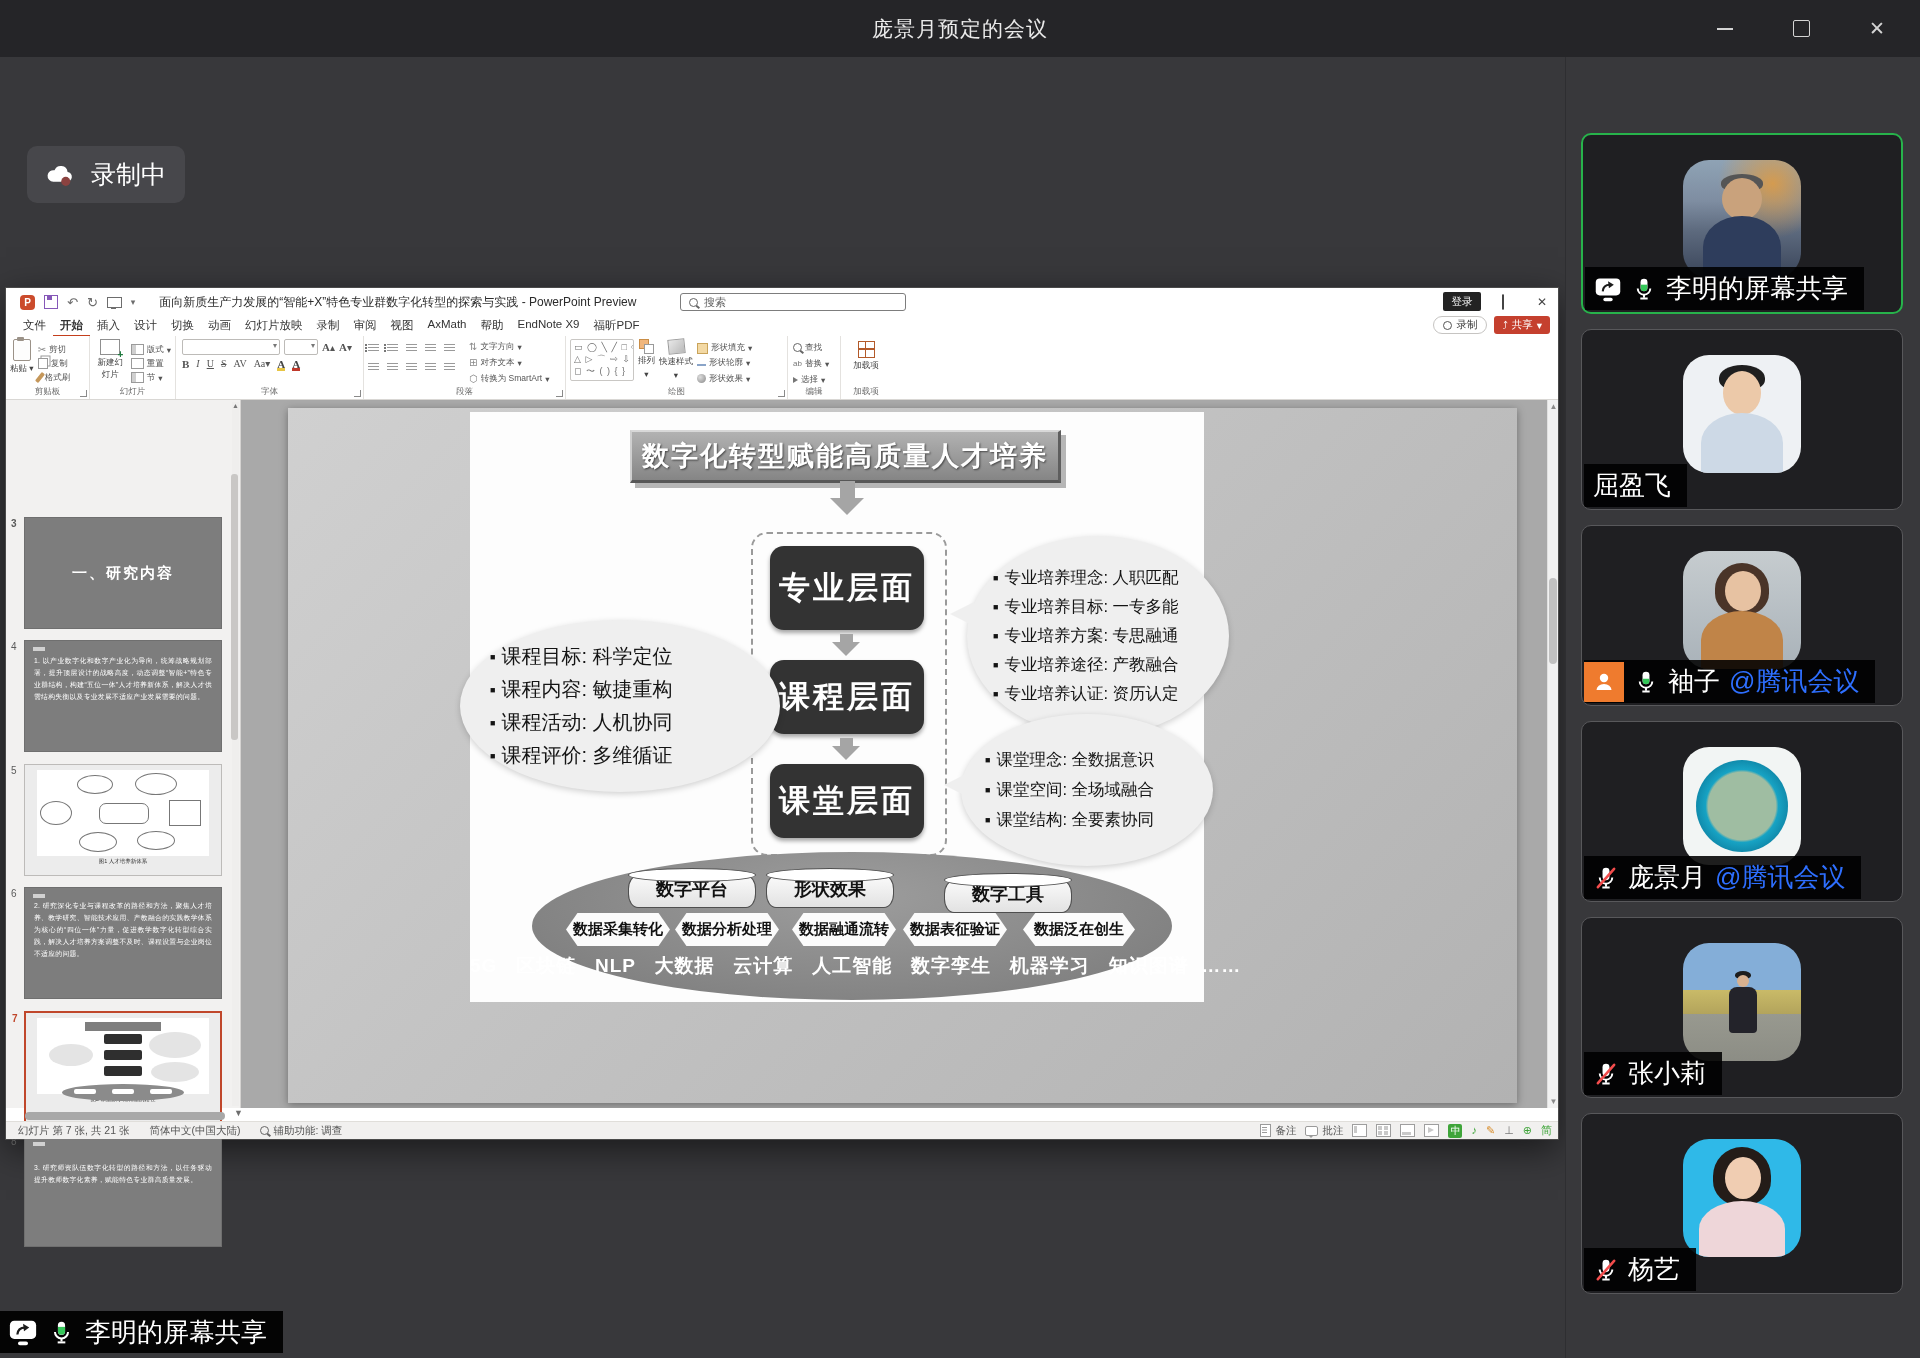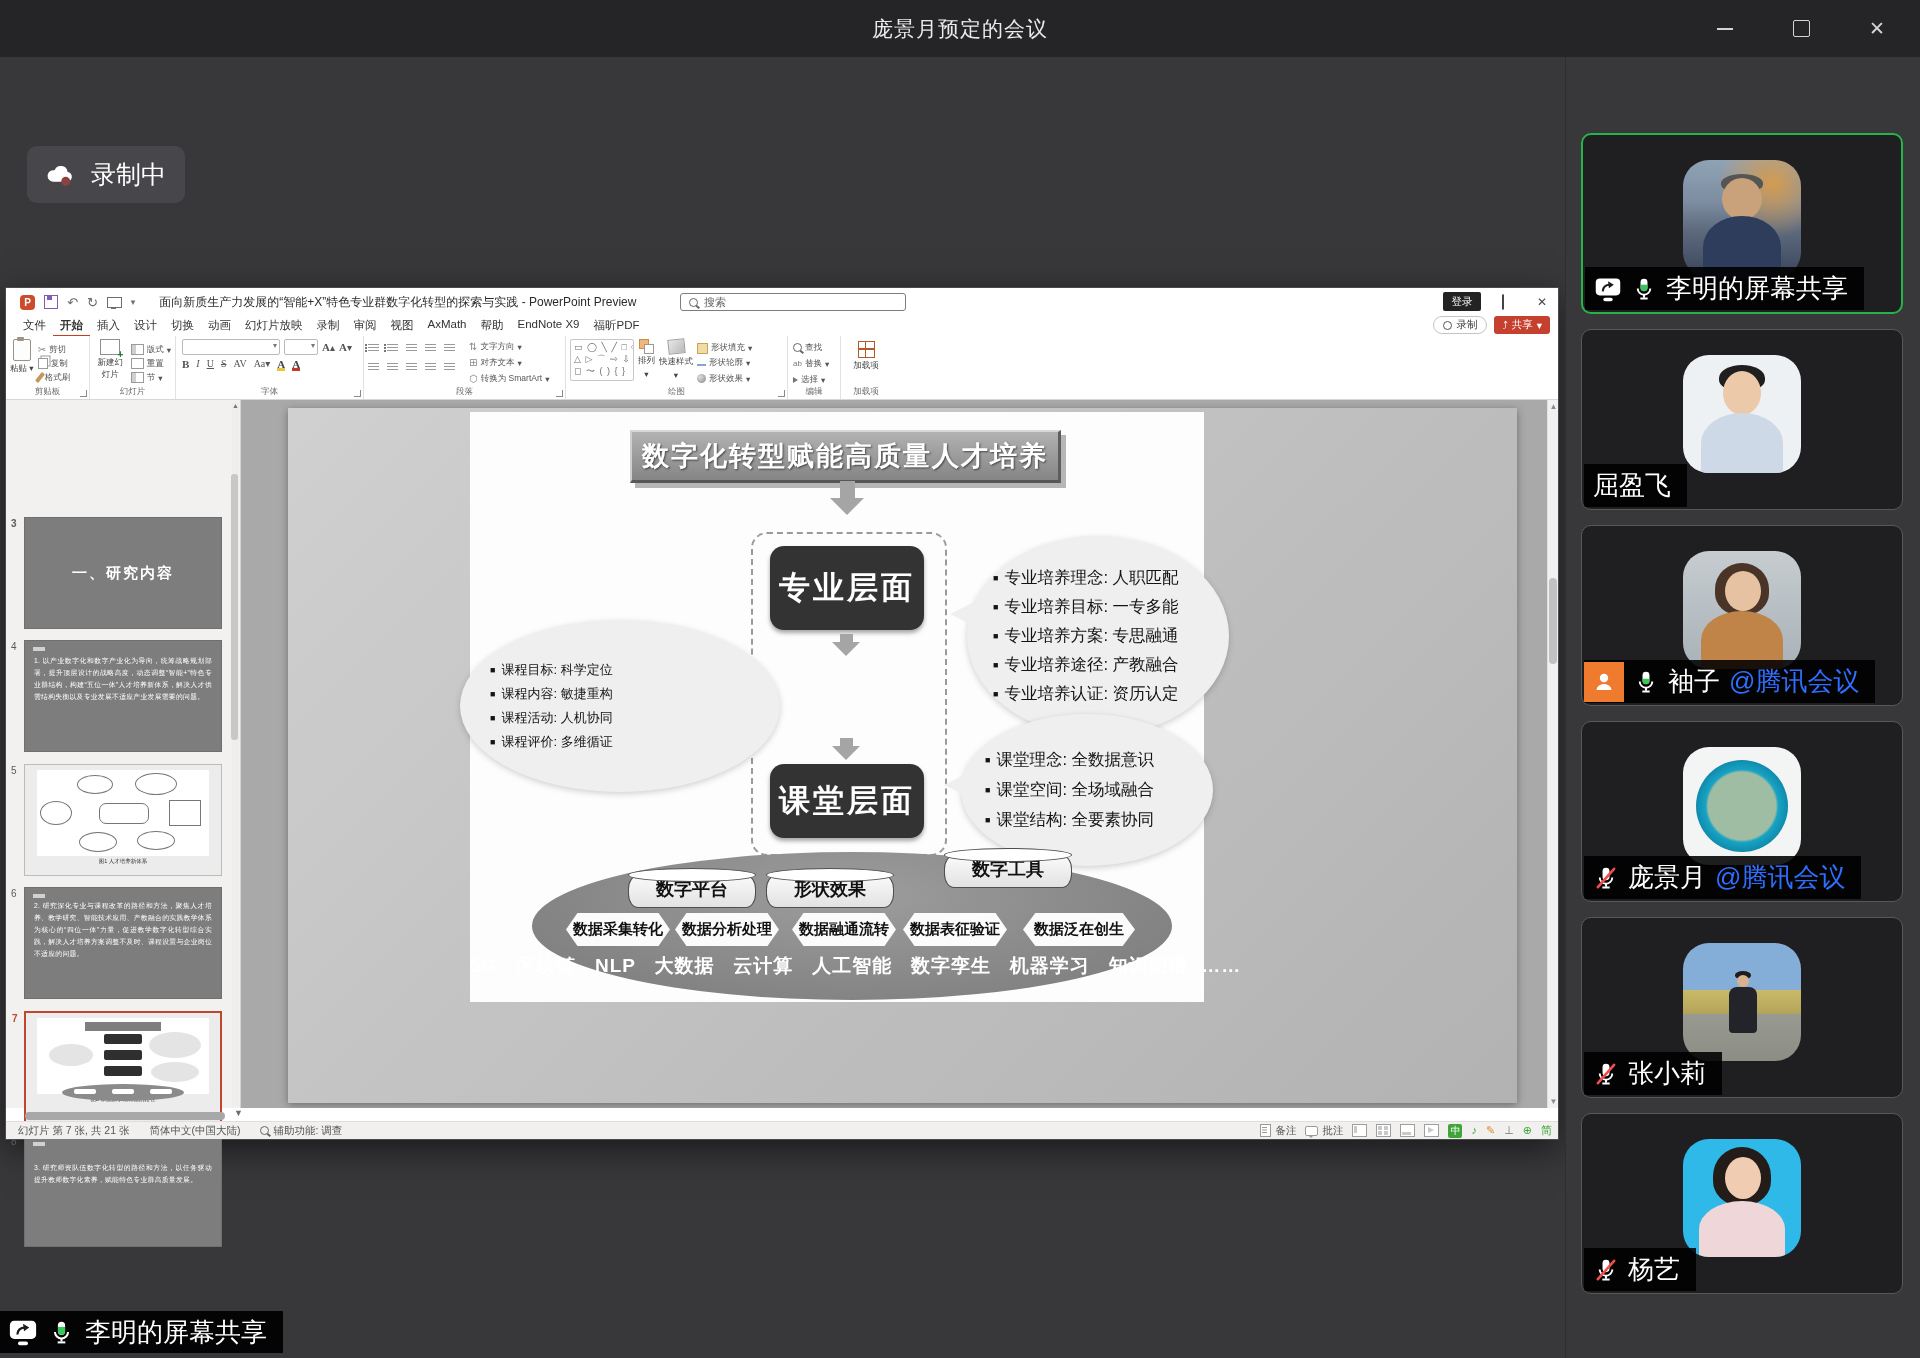--- a/index.html
+++ b/index.html
@@ -497,20 +497,23 @@
 
             <div class="dashbox"></div>
 
             <div class="layerbox" style="top:134px;height:84px">
                 <span>专业层面</span>
               </div>
             <div class="arrowD" style="left:362px;top:222px">
               <span class="stem" style="height:8px;width:13px"></span>
                 <span class="tri" style="border-left-width:14px;border-right-width:14px;border-top-width:14px"></span>
             </div>
+            <div class="layerbox" style="top:248px;height:74px">
+                <span>课程层面</span>
+              </div>
             <div class="arrowD" style="left:362px;top:326px">
               <span class="stem" style="height:8px;width:13px"></span>
                 <span class="tri" style="border-left-width:14px;border-right-width:14px;border-top-width:14px"></span>
             </div>
             <div class="layerbox" style="top:352px;height:74px">
                 <span>课堂层面</span>
               </div>
 
             <div class="arrowU" style="left:358px;top:442px">
               <span class="tri"></span>
@@ -519,21 +522,21 @@
 
             <div class="bubble" style="left:497px;top:124px;width:236px;height:200px;padding-left:26px;gap:7px;font-size:16.5px">
               <div class="brow">专业培养理念: 人职匹配</div>
               <div class="brow">专业培养目标: 一专多能</div>
               <div class="brow">专业培养方案: 专思融通</div>
               <div class="brow">专业培养途径: 产教融合</div>
               <div class="brow">专业培养认证: 资历认定</div>
             </div>
             <span class="tail" style="left:480px;top:190px;border-top:12px solid transparent;border-bottom:12px solid transparent;border-right:24px solid #efefef"></span>
 
-            <div class="bubble" style="left:-10px;top:208px;width:290px;height:172px;padding-left:30px;gap:6px;font-size:13px">
+            <div class="bubble" style="left:-10px;top:208px;width:290px;height:172px;padding-left:30px;gap:6px;font-size:20px">
               <div class="brow">课程目标: 科学定位</div>
               <div class="brow">课程内容: 敏捷重构</div>
               <div class="brow">课程活动: 人机协同</div>
               <div class="brow">课程评价: 多维循证</div>
             </div>
             <span class="tail" style="left:262px;top:272px;border-top:12px solid transparent;border-bottom:12px solid transparent;border-left:24px solid #efefef"></span>
 
             <div class="bubble" style="left:491px;top:302px;width:228px;height:152px;padding-left:24px;gap:8px;font-size:16.5px">
               <div class="brow">课堂理念: 全数据意识</div>
               <div class="brow">课堂空间: 全场域融合</div>
@@ -547,21 +550,21 @@
                   <span>数字平台</span>
                 </span>
                 <span class="top"></span>
             </div>
             <div class="cyl" style="left:296px;top:456px">
               <span class="bodyp">
                   <span>形状效果</span>
                 </span>
                 <span class="top"></span>
             </div>
-            <div class="cyl" style="left:474px;top:436px">
+            <div class="cyl" style="left:474px;top:461px">
               <span class="bodyp">
                   <span>数字工具</span>
                 </span>
                 <span class="top"></span>
             </div>
             <div class="hex" style="left:96px;top:501px;width:104px">数据采集转化</div>
             <div class="hex" style="left:205px;top:501px;width:104px">数据分析处理</div>
             <div class="hex" style="left:322px;top:501px;width:104px">数据融通流转</div>
             <div class="hex" style="left:433px;top:501px;width:104px">数据表征验证</div>
             <div class="hex" style="left:553px;top:501px;width:112px">数据泛在创生</div>

